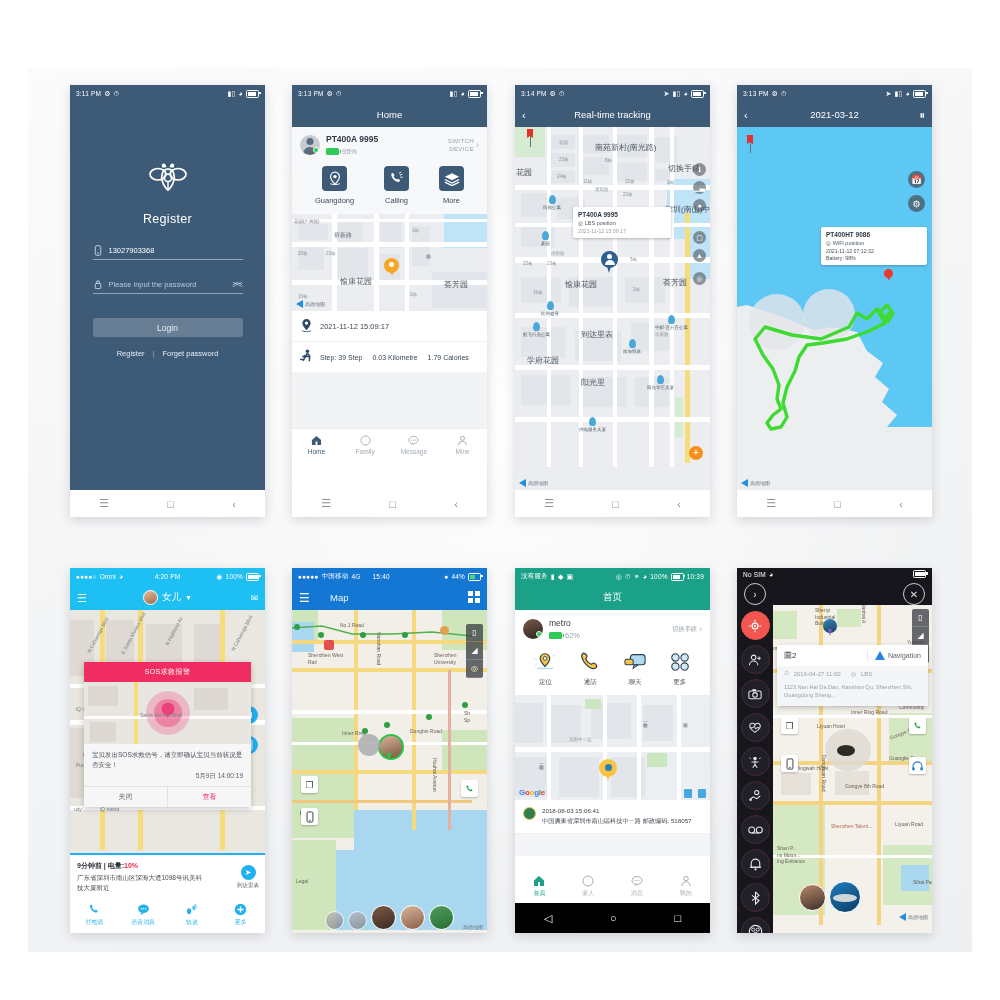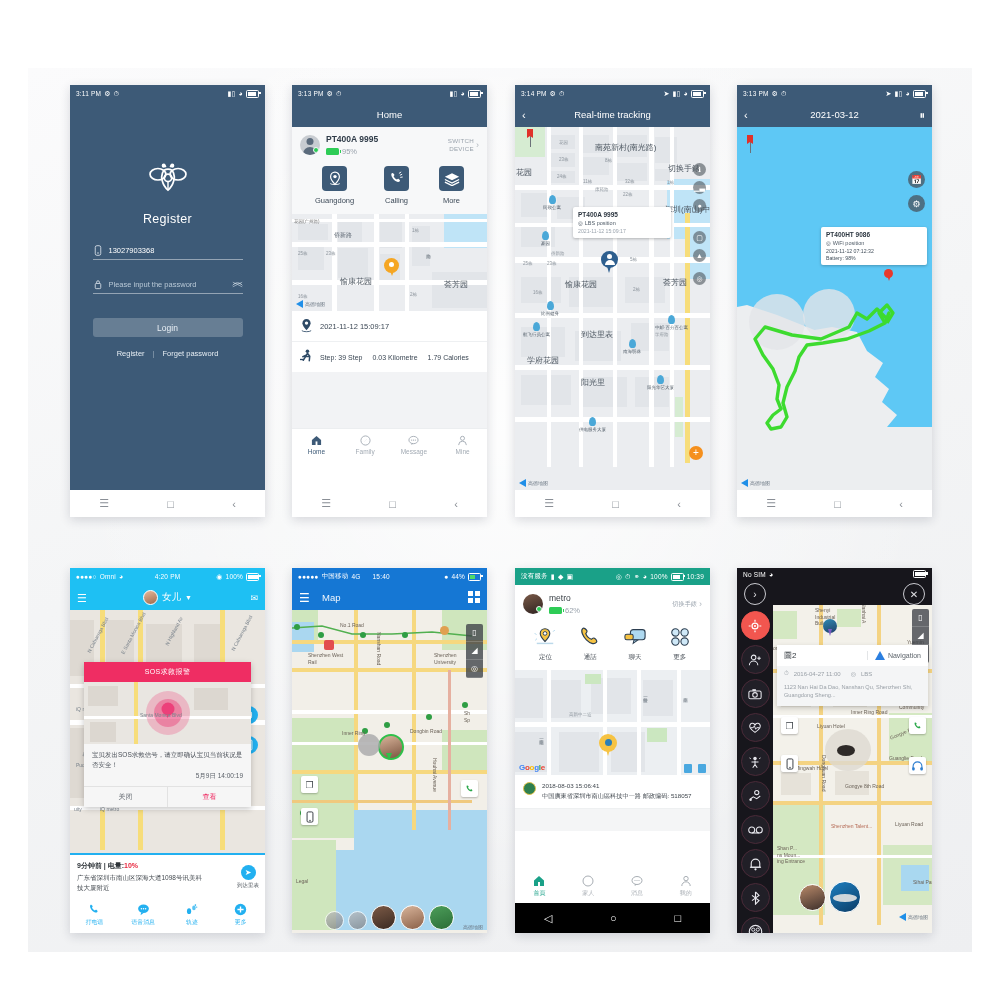--- a/index.html
+++ b/index.html
@@ -879,21 +879,21 @@
       <div class="r">
           <span class="ico">●</span>
         <span>44%</span>
         <span class="batt">
             <i style="width:44%;background:#4ddb6a;"></i>
           </span>
         </div>
     </div>
     <div class="appbar blue" style="justify-content:flex-start;padding-left:30px;">
       <span class="left" style="font-size:12px;">☰</span>
-      <span style="opacity:.93;">Map</span>
+      <span style="margin-left:8px;opacity:.93;">Map</span>
       <span class="right">
         <svg width="12" height="12" viewBox="0 0 12 12">
             <rect x="0" y="0" width="5" height="5" fill="#fff"></rect>
             <rect x="7" y="0" width="5" height="5" fill="#fff"></rect>
             <rect x="0" y="7" width="5" height="5" fill="#fff"></rect>
             <rect x="7" y="7" width="5" height="5" fill="#fff"></rect>
           </svg>
       </span>
     </div>
 
@@ -996,20 +996,23 @@
           <span class="ico">◎</span>
         <span class="ico">⏱</span>
         <span class="ico">⚭</span>
         <span class="ico">◕</span>
         <span>100%</span>
         <span class="batt">
             <i></i>
           </span>
         <span>10:39</span>
         </div>
+    </div>
+    <div class="appbar teal">
+      <span>首页</span>
     </div>
 
     <div class="tealcard">
       <div class="devtop">
         <div class="avatar" style="background:linear-gradient(160deg,#7b5a48,#2d2220);">
             <div class="dot"></div>
           </div>
         <div class="devinfo">
           <div class="devname" style="font-weight:normal;color:#3a4147;">metro</div>
           <div class="devbatt">

